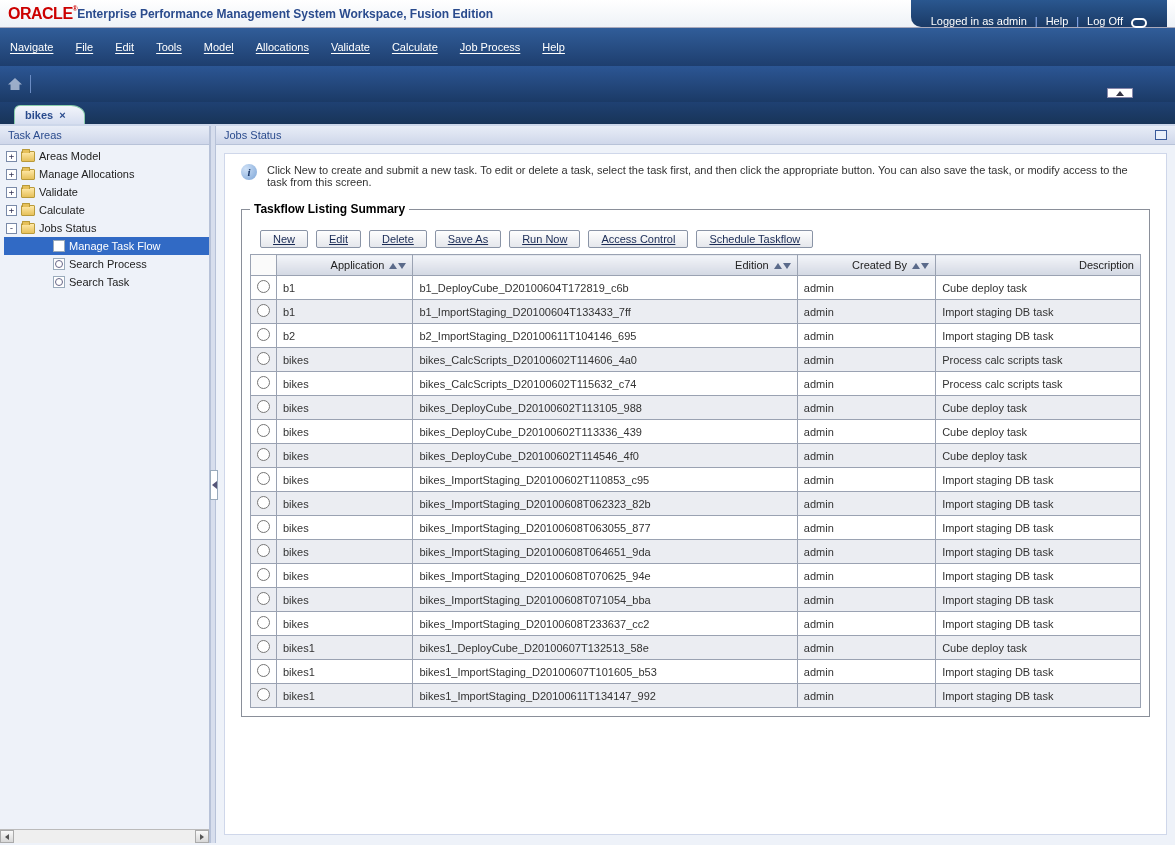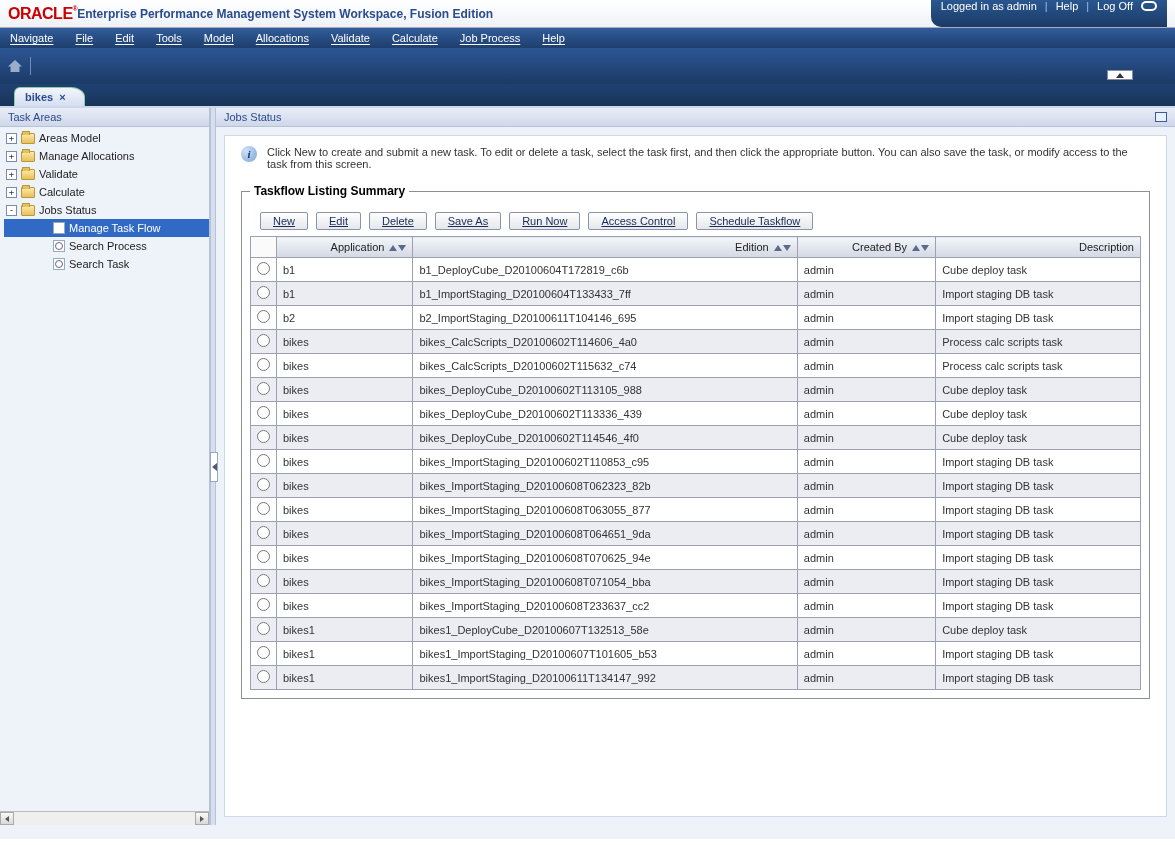--- a/index.html
+++ b/index.html
@@ -4,27 +4,27 @@
 <style>
   * { box-sizing: border-box; }
   html, body { margin:0; padding:0; width:1175px; height:845px; font-family: Tahoma, Arial, sans-serif; font-size:11px; overflow:hidden; background:#fff;}
   a { color:inherit; }
 
   
   .brandbar { height:28px; background:linear-gradient(#fff,#eef2f7); border-bottom:1px solid #aab; display:flex; align-items:center; padding:0 8px; }
   .logo { font-family: Arial, sans-serif; font-weight:bold; color:#c00; font-size:16px; letter-spacing:-0.5px; }
   .logo sup { font-size:7px; vertical-align:top;}
   .brandtitle { margin-left:0; color:#2a4b8d; font-weight:bold; font-size:12px; }
-  .brandright { margin-left:auto; display:flex; align-items:flex-start; gap:8px; color:#fff; background:linear-gradient(#2a578f,#1a3a66); height:100%; padding:0 10px; border-bottom-left-radius:10px;}
+  .brandright { margin-left:auto; display:flex; align-items:flex-end; gap:8px; color:#fff; background:linear-gradient(#2a578f,#1a3a66); height:100%; padding:0 20px; border-bottom-left-radius:10px;}
   .brandright .sep { color:#9bf;}
   .brandright span, .brandright a { color:#fff; }
   .logoff-icon { width:16px; height:10px; border:2px solid #fff; border-radius:6px; display:inline-block; position:relative; top:1px;}
 
   
-  .menubar { background:linear-gradient(#315d99,#1e3e6e); height:20px; display:flex; align-items:center; padding:0 10px; gap:22px; color:#fff; }
+  .menubar { background:linear-gradient(#315d99,#1e3e6e); height:38px; display:flex; align-items:center; padding:0 10px; gap:22px; color:#fff; }
   .menubar span { text-decoration:underline; text-underline-offset:2px; cursor:default; }
 
   
   .toolstrip { background:linear-gradient(#2c5694,#1b3a66); height:36px; display:flex; align-items:center; padding:0 8px; position:relative;}
   .home-icon { width:14px; height:12px; background:#cfd9ea; clip-path: polygon(50% 0,100% 55%,82% 55%,82% 100%,18% 100%,18% 55%,0 55%); opacity:.7;}
   .toolstrip .divider { width:1px; height:18px; background:#6b8cc3; margin:0 8px;}
   .collapse-handle { position:absolute; right:42px; bottom:4px; width:26px; height:10px; background:#fff; border:1px solid #88a; display:flex; align-items:center; justify-content:center;}
   .collapse-handle::before { content:""; border-left:4px solid transparent; border-right:4px solid transparent; border-bottom:5px solid #334;}
 
   

